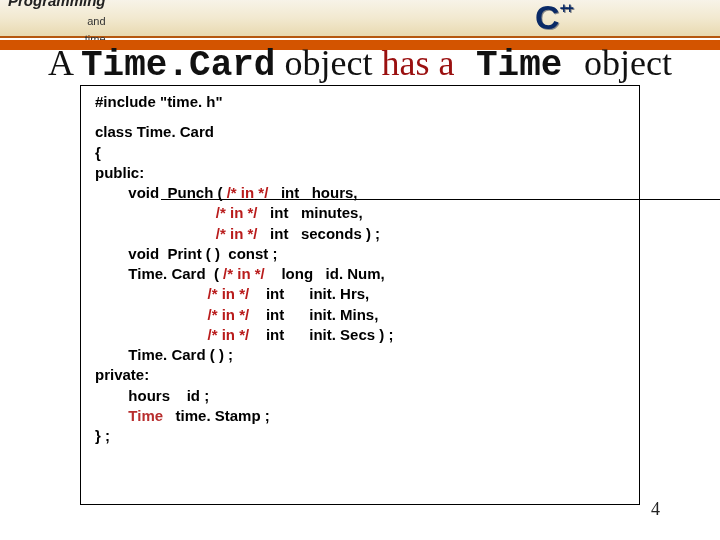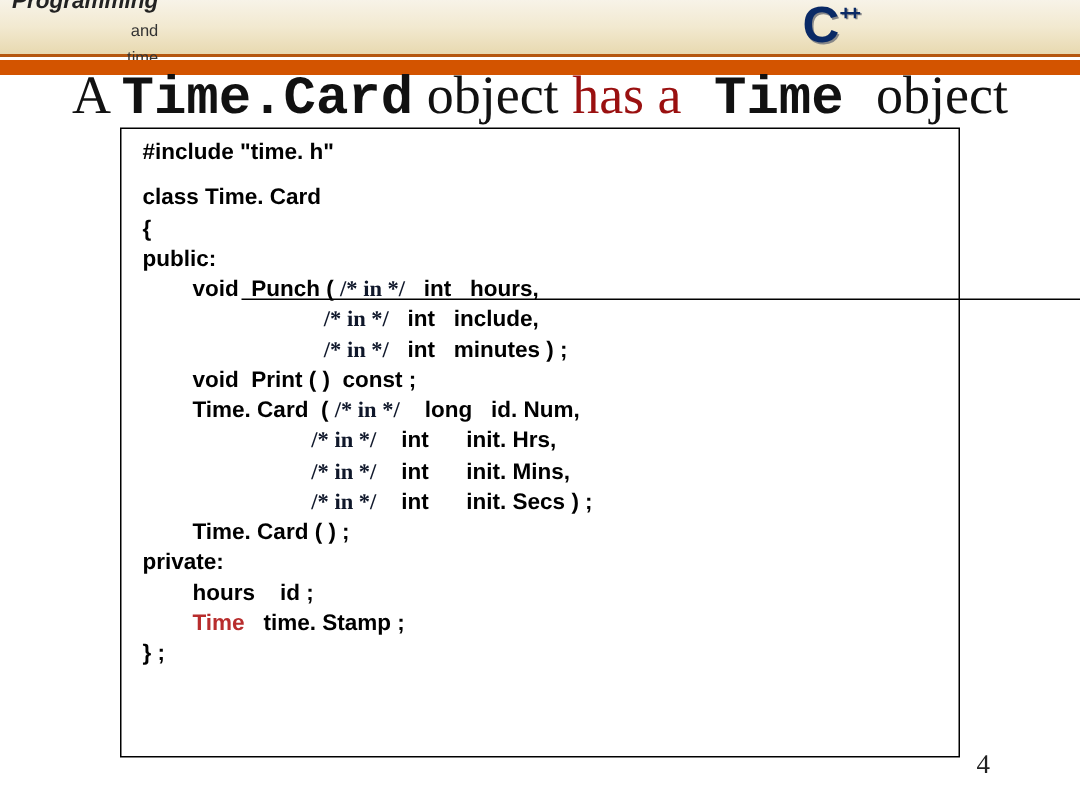--- a/index.html
+++ b/index.html
@@ -82,21 +82,21 @@
     color: #000;
     line-height: 1.35;
   }
   .code-box .sep { height: 10px; }
   .code-box pre {
     margin: 0;
     font-family: Arial, Helvetica, sans-serif;
     font-weight: bold;
     white-space: pre;
   }
-  .cmt { color: #0f172a; font-family: Liberation Serif, serif; }
+  .cmt { color: #b91c1c; }
   .timet { color: #b82d2d; }
   .page-num {
     position: absolute;
     bottom: 20px;
     right: 60px;
     font-family: 'Times New Roman', serif;
     font-size: 18px;
     color: #222;
   }
   .hr-top {
@@ -127,22 +127,22 @@
 </div>
 
 <div class="code-box">
   <div>#include  "time. h"</div>
   <div class="hr-top"></div>
   <div class="sep"></div>
 <pre><span>class Time. Card</span>
 <span>{</span>
 <span>public:</span>
 <span>        void  Punch ( </span><span class="cmt">/* in */</span><span>   int   hours,</span>
-<span>                             </span><span class="cmt">/* in */</span><span>   int   include,</span>
-<span>                             </span><span class="cmt">/* in */</span><span>   int   minutes ) ;</span>
+<span>                             </span><span class="cmt">/* in */</span><span>   int   minutes,</span>
+<span>                             </span><span class="cmt">/* in */</span><span>   int   seconds ) ;</span>
 <span>        void  Print ( )  const ;</span>
 <span>        Time. Card  ( </span><span class="cmt">/* in */</span><span>    long   id. Num,</span>
 <span>                           </span><span class="cmt">/* in */</span><span>    int      init. Hrs,</span>
 <span>                           </span><span class="cmt">/* in */</span><span>    int      init. Mins,</span>
 <span>                           </span><span class="cmt">/* in */</span><span>    int      init. Secs ) ;</span>
 <span>        Time. Card ( ) ;</span>
 <span>private:</span>
 <span>        hours    id ;</span>
 <span>        </span><span class="timet">Time</span><span>   time. Stamp ;</span>
 <span>} ;</span></pre>

